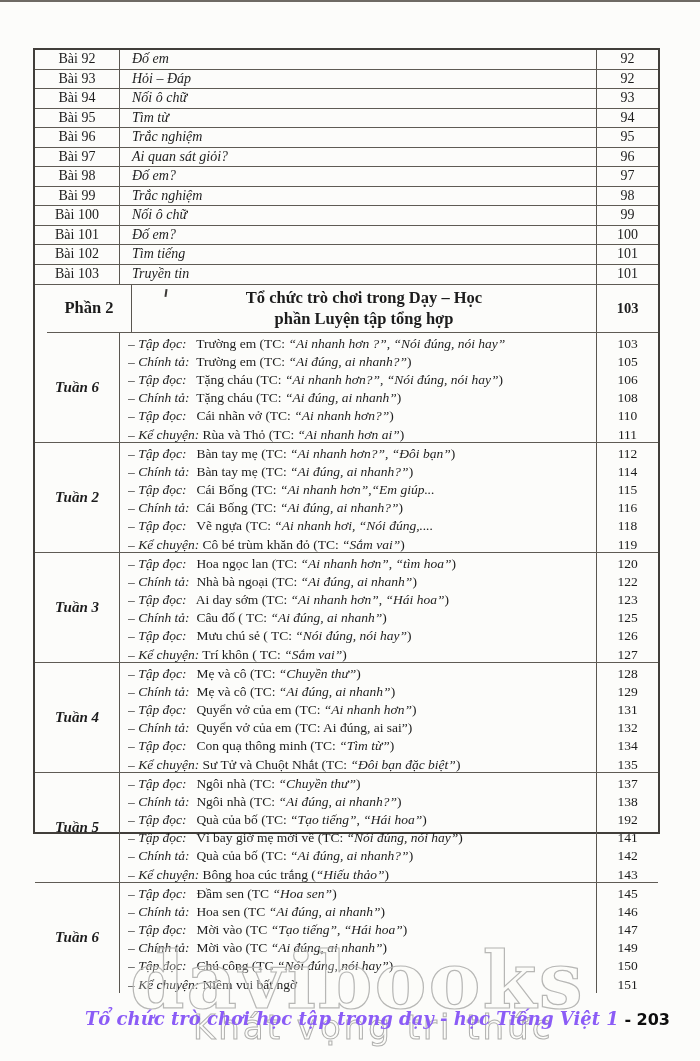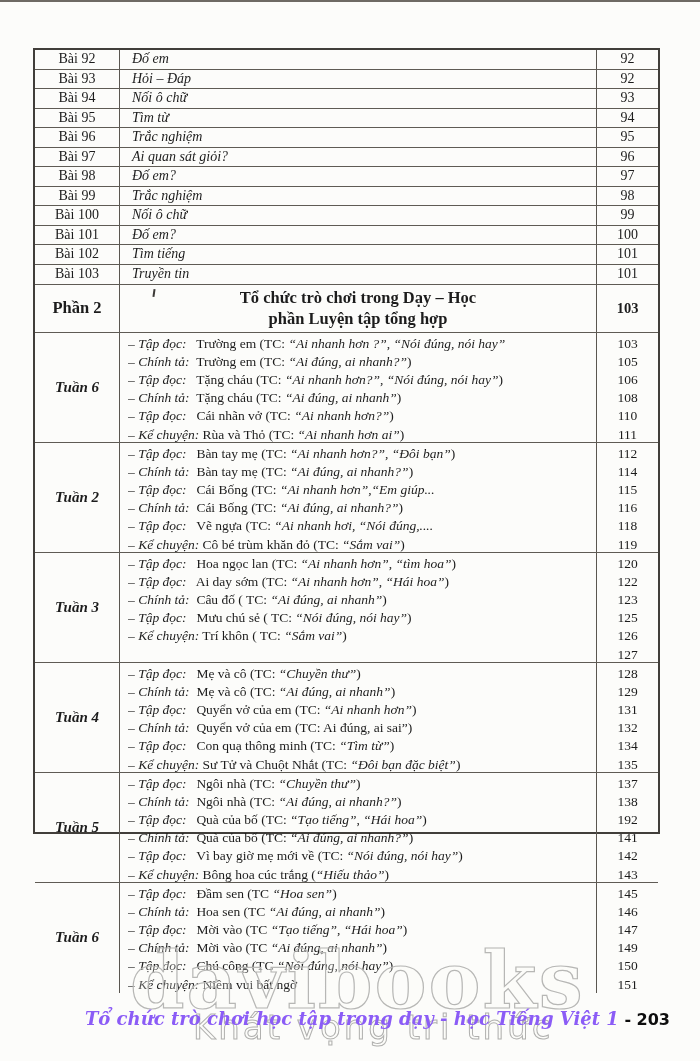--- a/index.html
+++ b/index.html
@@ -23,21 +23,21 @@
   }
   .grid-row{display:grid;grid-template-columns:85px 1fr 62px;box-sizing:border-box;}
   .cell{box-sizing:border-box;overflow:hidden;}
   .c1{border-right:1px solid #5a5650;text-align:center;}
   .c3{border-left:1px solid #5a5650;text-align:center;}
   
   .bai-row{height:19.55px;border-bottom:1px solid #5f5b54;}
   .bai-row .cell{line-height:18.5px;font-size:14px;white-space:nowrap;}
   .bai-row .c2{font-style:italic;padding-left:12px;}
   
-  .phan2-row{height:48px;border-bottom:1px solid #5f5b54;}
+  .phan2-row{height:48px;border-bottom:1px solid #5f5b54;margin-left:12px;}
   .phan2-row .c1{font-weight:bold;font-size:16.5px;display:flex;align-items:center;justify-content:center;}
   .phan2-row .c2{font-weight:bold;font-size:16.5px;text-align:center;line-height:21.5px;padding-top:2px;position:relative;}
   .phan2-row .c3{font-weight:bold;font-size:14.5px;display:flex;align-items:center;justify-content:center;}
   .artifact-tick{
     position:absolute;left:33px;top:4px;width:2px;height:8px;
     background:#3c3a37;transform:rotate(8deg);
   }
   
   .week-block{height:110px;border-bottom:1px solid #5f5b54;}
   .week-block:last-child{border-bottom:none;}
@@ -194,20 +194,21 @@
           <div class="wpage">115</div>
           <div class="wpage">116</div>
           <div class="wpage">118</div>
           <div class="wpage">119</div>
         </div>
       </div>
       <div class="grid-row week-block">
         <div class="cell c1">Tuần 3</div>
         <div class="cell witems">
           <div class="witem"><span class="wlabel">– Tập đọc:</span> <span class="wtext">Hoa ngọc lan (TC: <em>“Ai nhanh hơn”</em>, <em>“tìm hoa”</em>)</span></div>
+          <div class="witem"><span class="wlabel">– Chính tả:</span> <span class="wtext">Nhà bà ngoại (TC: <em>“Ai đúng, ai nhanh”</em>)</span></div>
           <div class="witem"><span class="wlabel">– Tập đọc:</span> <span class="wtext">Ai day sớm (TC: <em>“Ai nhanh hơn”</em>, <em>“Hái hoa”</em>)</span></div>
           <div class="witem"><span class="wlabel">– Chính tả:</span> <span class="wtext">Câu đố ( TC: <em>“Ai đúng, ai nhanh”</em>)</span></div>
           <div class="witem"><span class="wlabel">– Tập đọc:</span> <span class="wtext">Mưu chú sẻ ( TC: <em>“Nói đúng, nói hay”</em>)</span></div>
           <div class="witem"><span class="wlabel">– Kể chuyện:</span> <span class="wtext">Trí khôn ( TC: <em>“Sắm vai”</em>)</span></div>
         </div>
         <div class="cell c3 wpages">
           <div class="wpage">120</div>
           <div class="wpage">122</div>
           <div class="wpage">123</div>
           <div class="wpage">125</div>
@@ -233,22 +234,22 @@
           <div class="wpage">134</div>
           <div class="wpage">135</div>
         </div>
       </div>
       <div class="grid-row week-block">
         <div class="cell c1">Tuần 5</div>
         <div class="cell witems">
           <div class="witem"><span class="wlabel">– Tập đọc:</span> <span class="wtext">Ngôi nhà (TC: <em>“Chuyền thư”</em>)</span></div>
           <div class="witem"><span class="wlabel">– Chính tả:</span> <span class="wtext">Ngôi nhà (TC: <em>“Ai đúng, ai nhanh?”</em>)</span></div>
           <div class="witem"><span class="wlabel">– Tập đọc:</span> <span class="wtext">Quà của bố (TC: <em>“Tạo tiếng”</em>, <em>“Hái hoa”</em>)</span></div>
+          <div class="witem"><span class="wlabel">– Tập đọc:</span> <span class="wtext">Vì bay giờ mẹ mới về (TC: <em>“Nói đúng, nói hay”</em>)</span></div>
           <div class="witem"><span class="wlabel">– Chính tả:</span> <span class="wtext">Quà của bố (TC: <em>“Ai đúng, ai nhanh?”</em>)</span></div>
-          <div class="witem"><span class="wlabel">– Tập đọc:</span> <span class="wtext">Vì bay giờ mẹ mới về (TC: <em>“Nói đúng, nói hay”</em>)</span></div>
           <div class="witem"><span class="wlabel">– Kể chuyện:</span> <span class="wtext">Bông hoa cúc trắng (<em>“Hiếu thảo”</em>)</span></div>
         </div>
         <div class="cell c3 wpages">
           <div class="wpage">137</div>
           <div class="wpage">138</div>
           <div class="wpage">192</div>
           <div class="wpage">141</div>
           <div class="wpage">142</div>
           <div class="wpage">143</div>
         </div>

